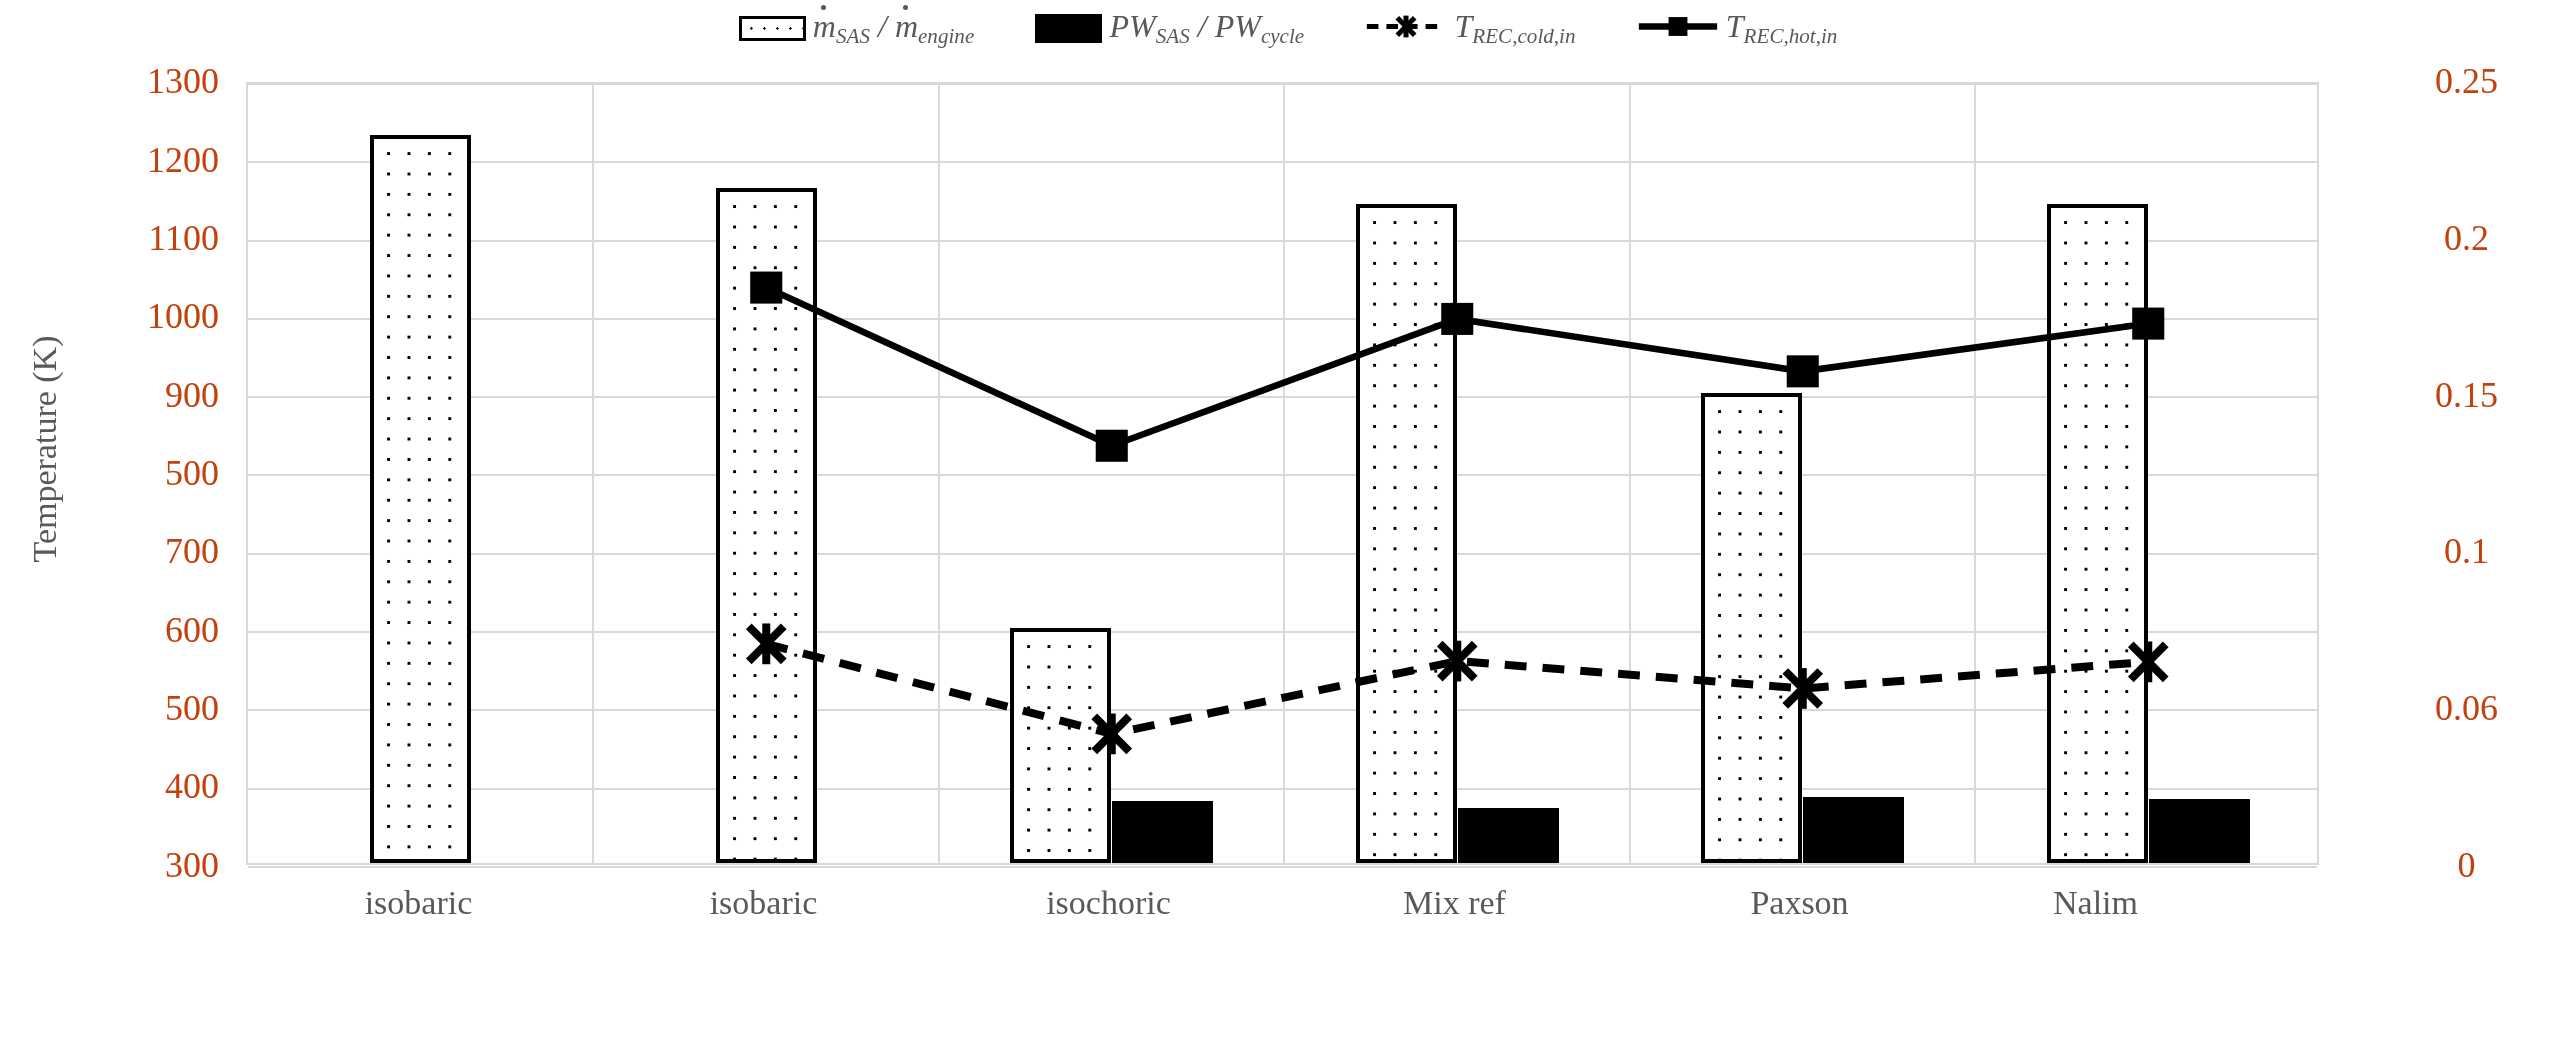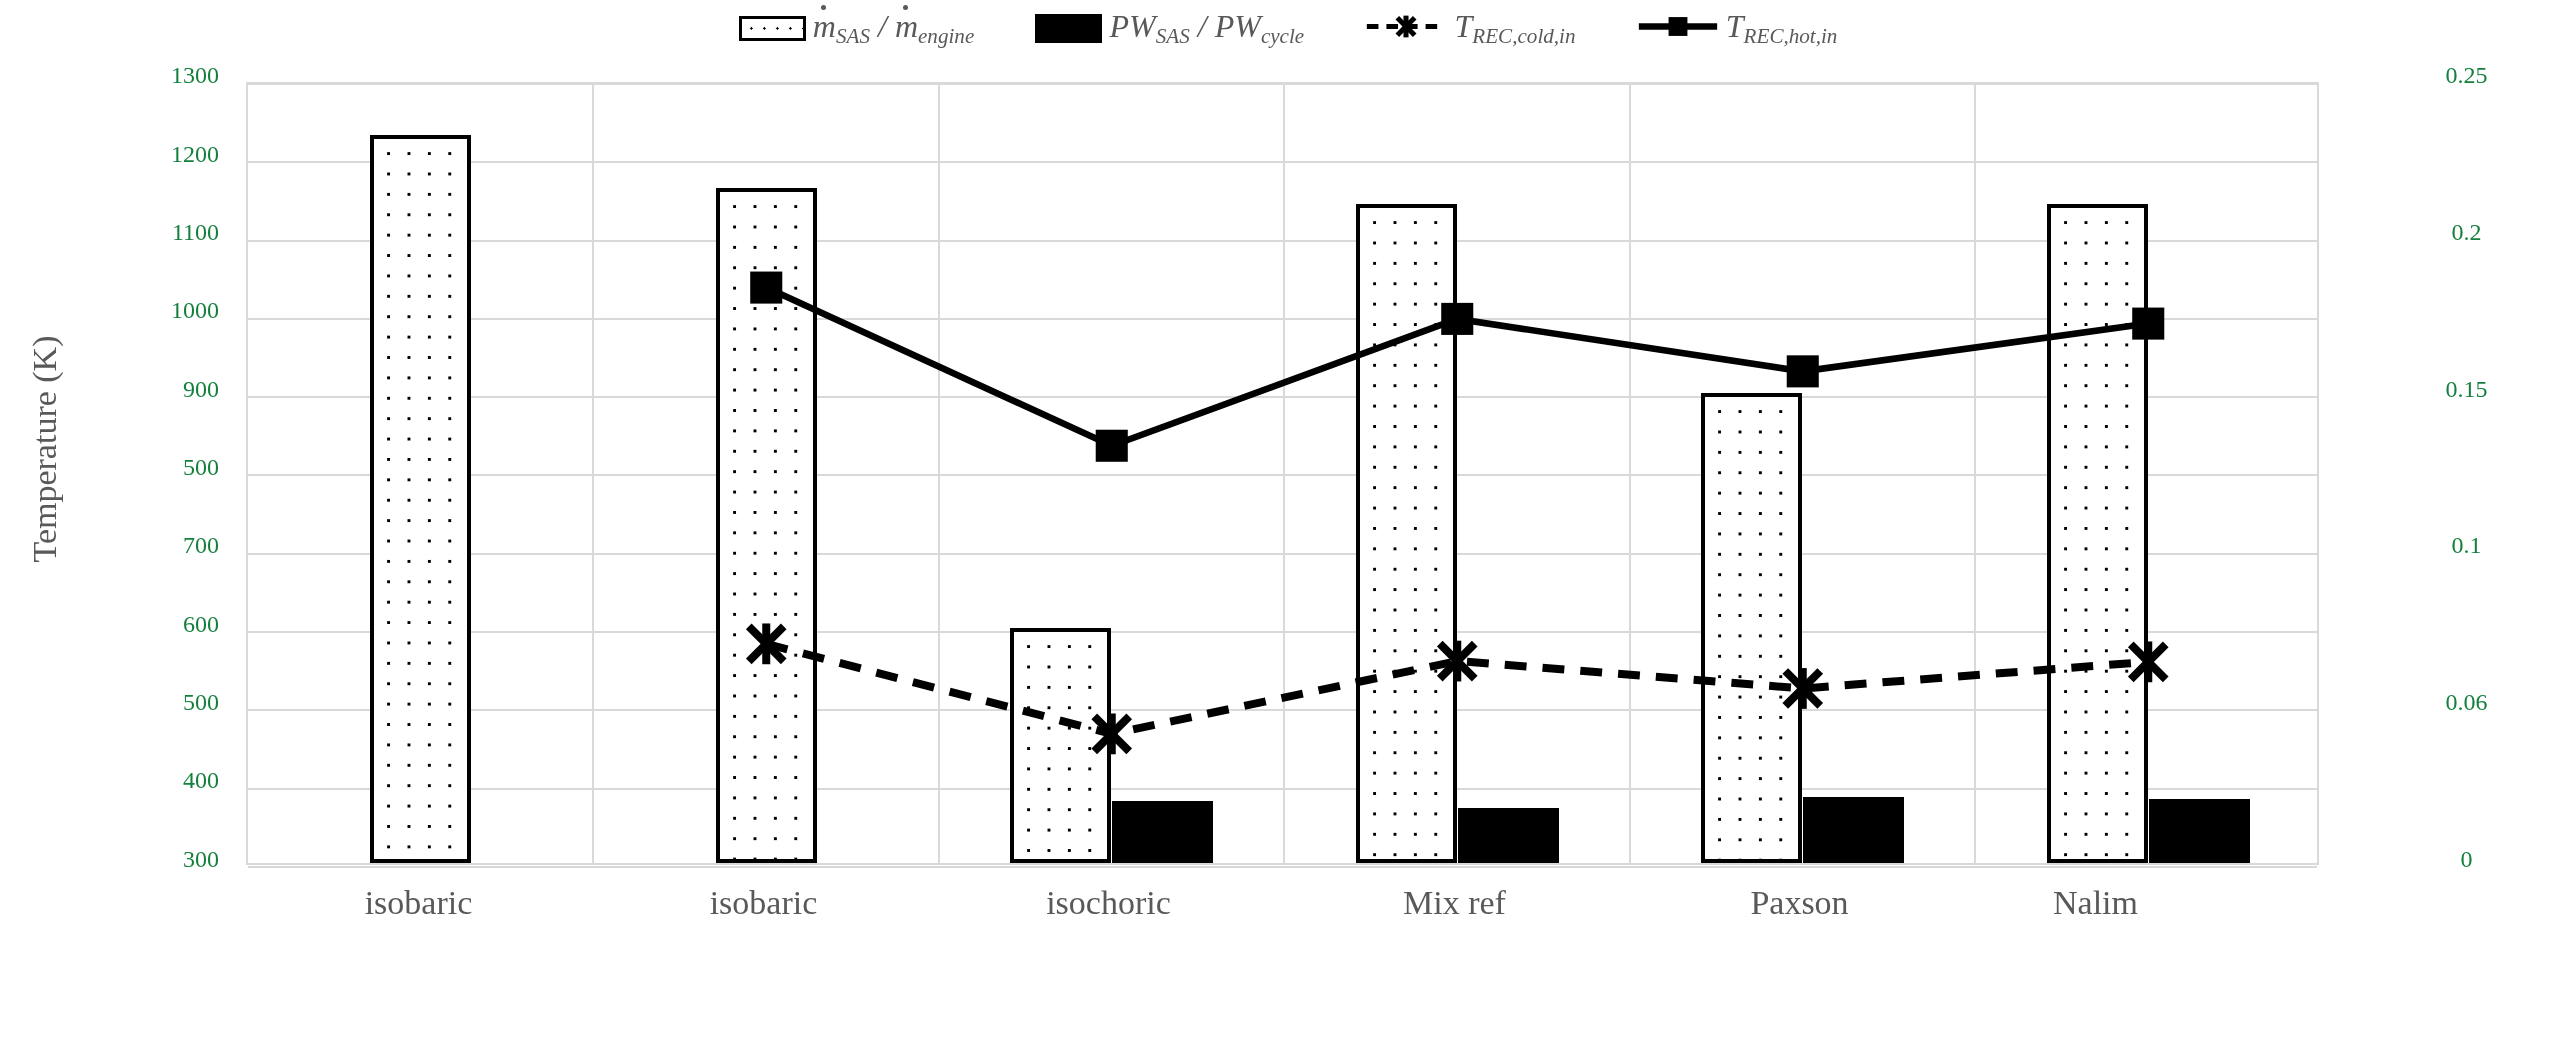--- a/index.html
+++ b/index.html
@@ -20,21 +20,21 @@
   .legend-text i{font-style:italic;}
   .sub{font-size:0.66em;vertical-align:-0.28em;font-style:italic;}
   .dotover{position:relative;}
   .dotover::after{content:"";position:absolute;left:36%;top:-0.10em;width:5.1px;height:5.1px;border-radius:50%;background:#595959;}
 
   
   .ytitle-left{position:absolute;left:-159px;top:430px;width:408px;text-align:center;
       transform:rotate(-90deg);font-size:34px;color:#595959;white-space:nowrap;}
 
   
-  .tick{position:absolute;font-size:24px;color:#15803d;line-height:1;}
+  .tick{position:absolute;font-size:36px;color:#c2410c;line-height:1;}
   .tick-left{right:2357px;text-align:right;width:219px;}
   .tick-right{left:2357px;text-align:center;width:219px;}
 
   
   .plot{position:absolute;left:246px;top:82px;width:2073px;height:783px;
         border:2.2px solid #d9d9d9;box-sizing:border-box;background:#fff;}
   .gridline{position:absolute;left:0;right:0;height:2.2px;background:#d9d9d9;}
   .vsep{position:absolute;top:0;bottom:0;width:2.2px;background:#d9d9d9;}
   .bar{position:absolute;bottom:0;}
   .bar-hatch{border:4.4px solid #000;background-color:#ffffff;box-sizing:border-box;

